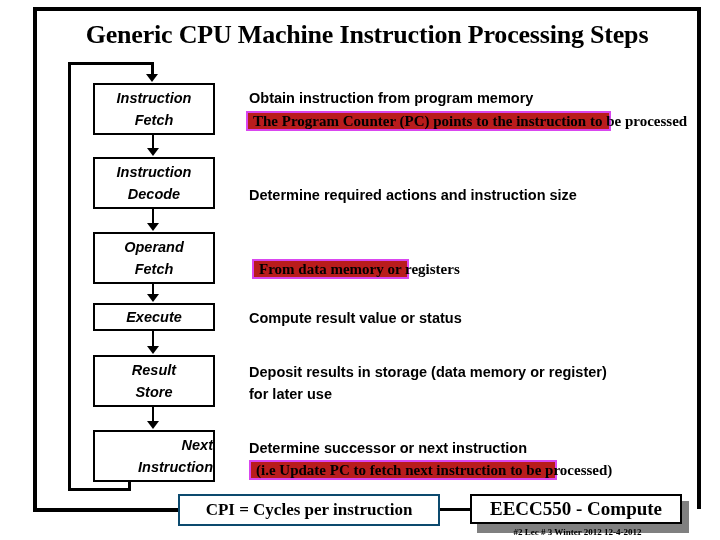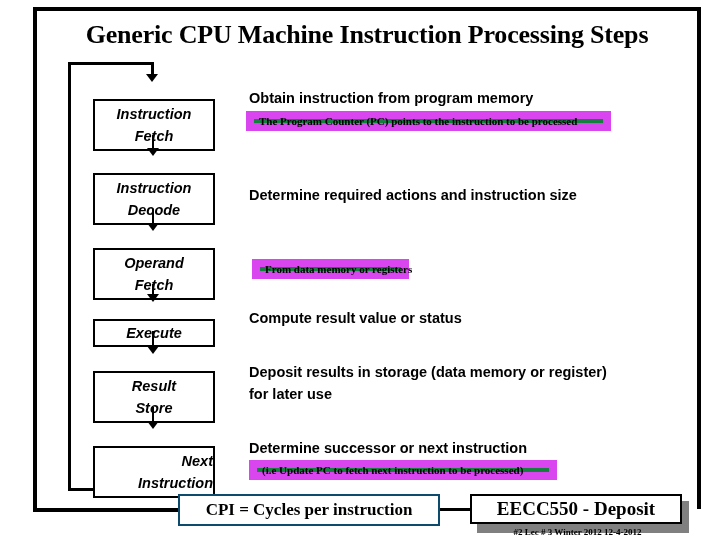--- a/index.html
+++ b/index.html
@@ -71,21 +71,20 @@
     background: #fff;
     display: flex;
     flex-direction: column;
     align-items: center;
     justify-content: center;
     font-weight: bold;
     font-style: italic;
     font-size: 14.5px;
     color: #000;
     line-height: 1.55;
-    margin-top: 16px;
   }
   .stage span { display: block; }
 
   
   .arrow-shaft {
     position: absolute;
     left: 152px;
     width: 2px;
     background: #000;
   }
@@ -107,26 +106,26 @@
     left: 249px;
     font-weight: bold;
     font-size: 14.5px;
     color: #000;
     line-height: 1.5;
   }
 
   
   .note {
     position: absolute;
-    border: 8px solid #d946ef;
-    box-sizing: border-box;
-    background: #15803d;
-    font-family: "Liberation Serif", serif;
-    font-weight: bold;
-    font-size: 11px;
+    border: 2px solid #d946ef;
+    box-sizing: border-box;
+    background: #b91c1c;
+    font-family: "Liberation Serif", serif;
+    font-weight: bold;
+    font-size: 15px;
     color: #000;
     display: flex;
     align-items: center;
     padding: 0 5px;
     white-space: nowrap;
   }
 
   
   .cpi-box {
     position: absolute;
@@ -262,16 +261,16 @@
 
   <div class="desc" style="top:438px; width:420px;">Determine successor or next instruction</div>
 
   <div class="note" style="left:249px; top:460px; width:308px; height:20px;">(i.e Update PC to fetch next instruction to be processed)</div>
 
   <div class="cpi-connector"></div>
 
   <div class="cpi-box">CPI = Cycles per instruction</div>
 
   <div class="badge-shadow"></div>
-  <div class="badge">EECC550 - Deposit</div>
+  <div class="badge">EECC550 - Compute</div>
   <div class="badge-sub">#2   Lec # 3   Winter 2012   12-4-2012</div>
 
 </div>
 
 </body></html>

